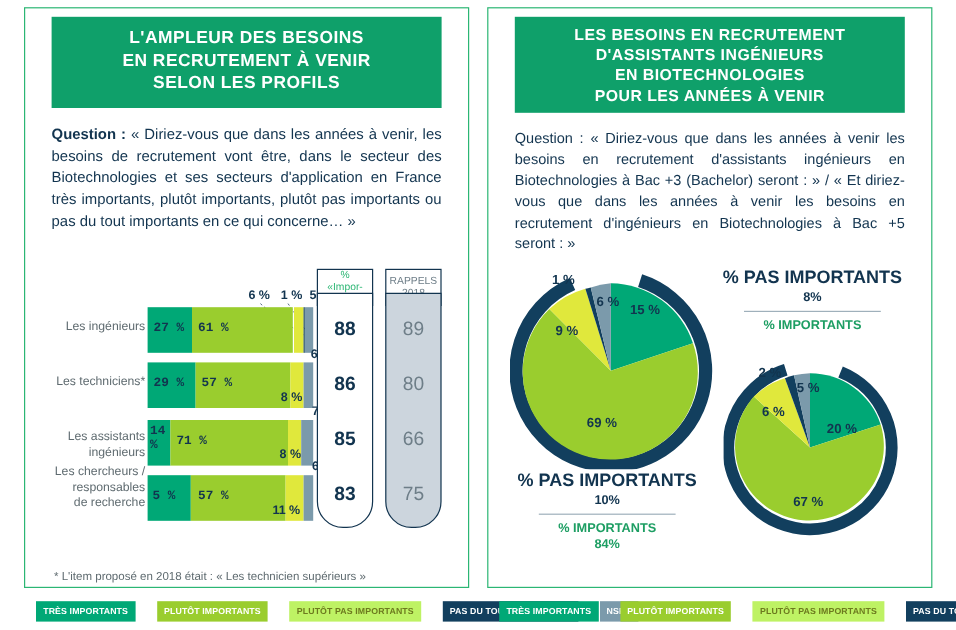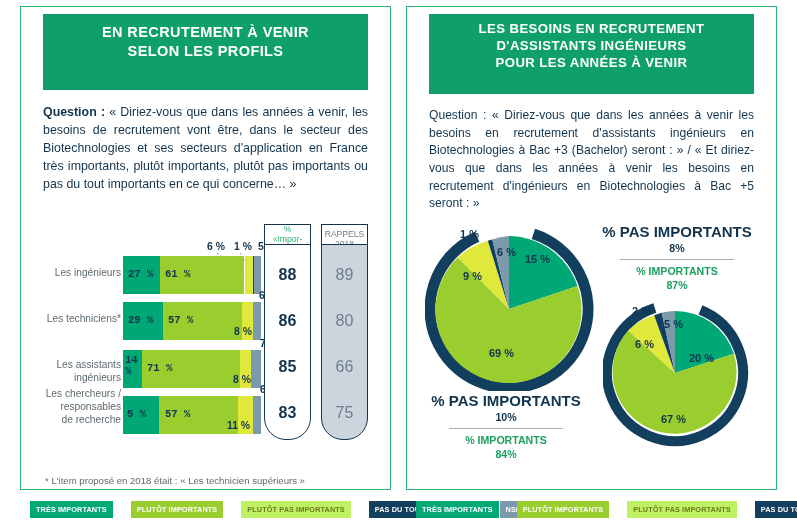--- a/index.html
+++ b/index.html
@@ -141,20 +141,21 @@
   .lg-nspp  { background:#7b9aab; }
 </style>
 </head>
 <body>
 
 <div class="stage">
 
   <div class="panel" id="panel-left">
 
     <div class="panel-header" id="header-left">
+      <div>L'AMPLEUR DES BESOINS</div>
       <div>EN RECRUTEMENT À VENIR</div>
       <div>SELON LES PROFILS</div>
     </div>
 
     <div class="question" id="question-left">
       <b>Question :</b>
       <span>« Diriez-vous que dans les années à venir, les besoins de recrutement vont être, dans le secteur des Biotechnologies et ses secteurs d'application en France très importants, plutôt importants, plutôt pas importants ou pas du tout importants en ce qui concerne… »</span>
     </div>
 
     <div id="bar-chart">
@@ -244,20 +245,21 @@
 
       <div class="footnote">* L'item proposé en 2018 était : « Les technicien supérieurs »</div>
     </div>
   </div>
 
   <div class="panel" id="panel-right">
 
     <div class="panel-header" id="header-right">
       <div>LES BESOINS EN RECRUTEMENT</div>
       <div>D'ASSISTANTS INGÉNIEURS</div>
+      <div>EN BIOTECHNOLOGIES</div>
       <div>POUR LES ANNÉES À VENIR</div>
     </div>
 
     <div class="question" id="question-right">Question : « Diriez-vous que dans les années à venir les besoins en recrutement d'assistants ingénieurs en Biotechnologies à Bac +3 (Bachelor) seront : » / « Et diriez-vous que dans les années à venir les besoins en recrutement d'ingénieurs en Biotechnologies à Bac +5 seront : »</div>
 
     <div id="pie-area">
 
       <svg style="position:absolute; left:18px; top:216px; width:180px; height:168px;" viewBox="0 0 180 168">
 
         <circle cx="84" cy="86" r="79" fill="none" stroke="#123f5e" stroke-width="11" stroke-dasharray="438 58" transform="rotate(-72 84 86)"></circle>
@@ -303,21 +305,20 @@
       <div class="pie-lab inner" style="left:254px; top:406px;">67 %</div>
       <div class="pie-lab" style="left:228px; top:331px;">6 %</div>
       <div class="pie-lab" style="left:225px; top:298px;">2 %</div>
       <div class="pie-lab" style="left:257px; top:311px;">5 %</div>
 
       <div class="summary" style="left:185px; top:216px;">
         <div class="t1">% PAS IMPORTANTS</div>
         <div class="v1">8%</div>
         <hr>
         <div class="t2">% IMPORTANTS</div>
-        <div class="v2">87%</div>
       </div>
     </div>
   </div>
 
   <div class="legend" id="legend-left">
     <div class="legend-item lg-tres">TRÈS IMPORTANTS</div>
     <div class="legend-item lg-plut">PLUTÔT IMPORTANTS</div>
     <div class="legend-item lg-ppas">PLUTÔT PAS IMPORTANTS</div>
     <div class="legend-item lg-pdt">PAS DU TOUT IMPORTANTS</div>
     <div class="legend-item lg-nspp">NSPP</div>

